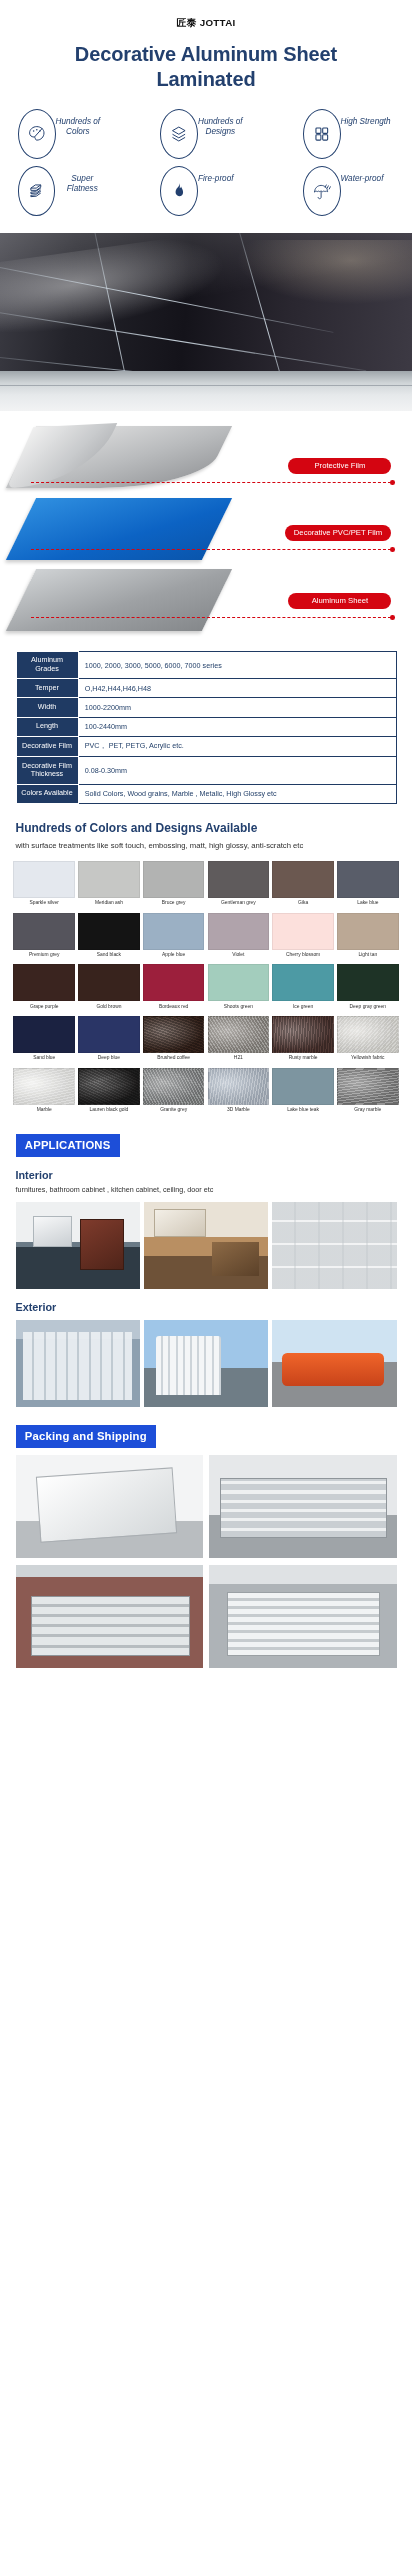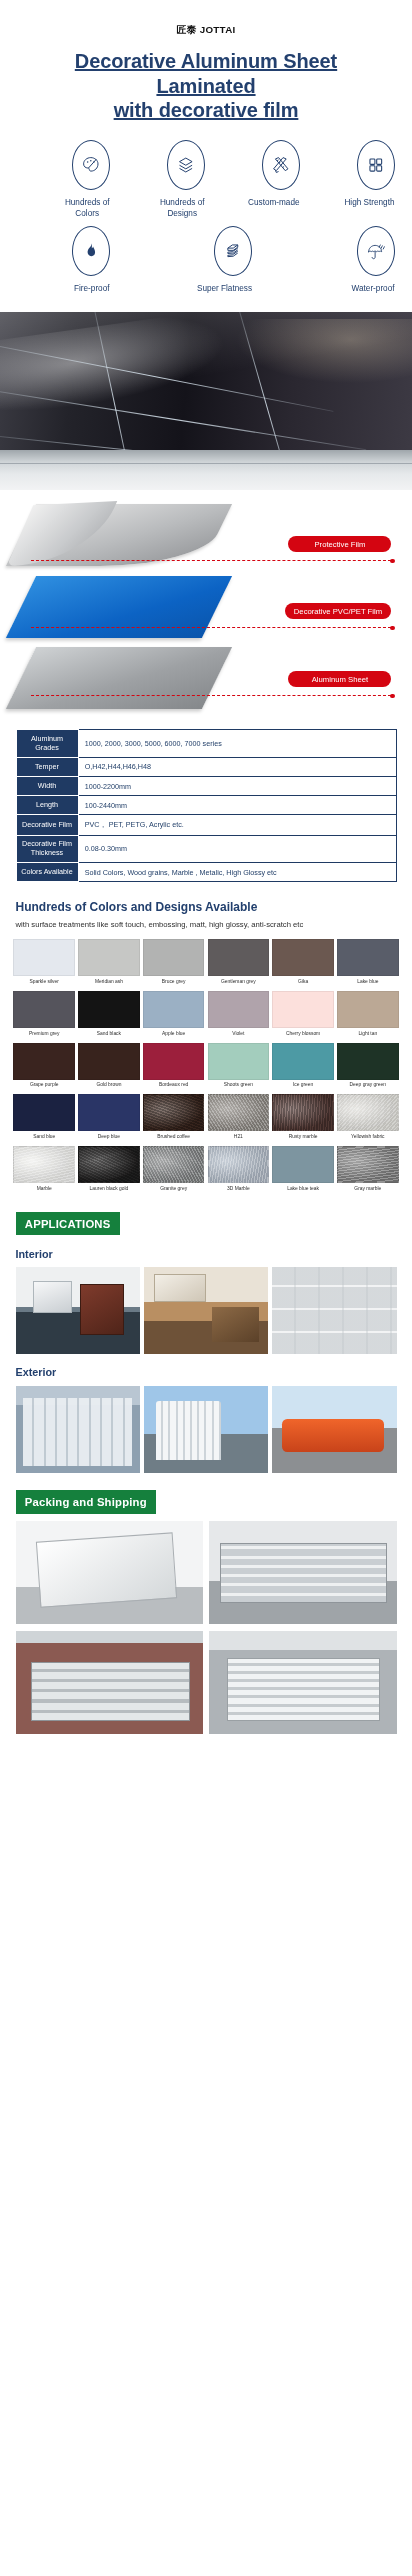--- a/index.html
+++ b/index.html
@@ -12,41 +12,41 @@
   }
   .page { width: 412px; position: relative; }
 
   
   .brand {
     text-align: center;
     font-size: 9.8px;
     font-weight: 700;
     color: #111111;
     letter-spacing: 0.3px;
-    padding-top: 24px;
+    padding-top: 17px;
   }
   .headline {
     text-align: center;
     font-size: 20px;
     line-height: 1.22;
     font-weight: 700;
     color: #23406e;
     padding: 12.4px 31px 0 31px;
     letter-spacing: -0.1px;
-    text-decoration: underline;
   }
 
   
   .features { padding: 17.5px 17.5px 3.1px 17.5px; }
   .feat-row { display: flex; justify-content: space-between; margin-bottom: 7.2px; }
   .feat {
     width: 92px;
     display: flex;
-    flex-direction: column;
-    align-items: flex-end;
+    flex-direction: row;
+    align-items: flex-start;
+    font-style: italic;
   }
   .feat-ring {
     width: 38px; height: 50px;
     border: 1px solid #23406e;
     border-radius: 50%;
     display: flex; align-items: center; justify-content: center;
   }
   .feat-ring svg { width: 21.6px; height: 21.6px; display: block; }
   .feat-label {
     margin-top: 8.2px;
@@ -204,21 +204,21 @@
     color: #2d2d2d;
     margin: 2.6px 0 3.6px 0;
     text-align: center;
     line-height: 1.1;
     white-space: nowrap;
   }
 
   
   .banner {
     margin: 17.5px 15.5px 0 15.5px;
-    background: #15803d;
+    background: #1d4ed8;
     color: #ffffff;
     font-size: 11.3px;
     font-weight: 700;
     padding: 5.7px 9.3px;
     display: inline-block;
     letter-spacing: 0.2px;
   }
   .banner-row { padding-left: 0; }
   .sec-title {
     padding: 12.4px 15.5px 0 15.5px;
@@ -347,21 +347,20 @@
   .bottom-pad { height: 20.6px; }
 </style>
 </head>
 <body>
 
 <div class="page">
 
   <div class="brand">匠泰 JOTTAI</div>
   <div class="headline">
     <div>Decorative Aluminum Sheet Laminated</div>
-    <div>with decorative film</div>
   </div>
 
   <div class="features">
     <div class="feat-row">
 
       <div class="feat">
         <div class="feat-ring">
           <svg viewBox="0 0 48 48" fill="none" stroke="#23406e" stroke-width="2.2">
             <path d="M24 8c-8.8 0-16 6.3-16 14 0 6 4.6 9 9 9 2.6 0 3.6 1.6 3.6 3.2 0 2 1.3 3.8 3.9 3.8 8.2 0 15.5-6.6 15.5-16C40 14.3 32.8 8 24 8z"></path>
             <circle cx="17" cy="18" r="1.7" fill="#23406e" stroke="none"></circle>
@@ -379,68 +378,57 @@
           <svg viewBox="0 0 48 48" fill="none" stroke="#23406e" stroke-width="2.2" stroke-linejoin="round">
             <path d="M24 9l14 8-14 8-14-8 14-8z"></path>
             <path d="M10 25l14 8 14-8"></path>
             <path d="M10 32l14 8 14-8"></path>
           </svg>
         </div>
         <div class="feat-label" style="white-space:pre-line">Hundreds of
 Designs</div>
       </div>
 
-      <div class="feat">
-        <div class="feat-ring">
-          <svg viewBox="0 0 48 48" fill="none" stroke="#23406e" stroke-width="2.2" stroke-linejoin="round">
-            <path d="M12 11l7-3 21 25-6 4L12 11z"></path>
-            <path d="M16 15l3-2M20 20l3-2M24 25l3-2M28 30l3-2"></path>
-            <path d="M36 11l-7-3-21 25 6 4L36 11z"></path>
-            <path d="M12 36l2 5 5-2"></path>
-          </svg>
-        </div>
-        <div class="feat-label">Custom-made</div>
-      </div>
 
       <div class="feat">
         <div class="feat-ring">
           <svg viewBox="0 0 48 48" fill="none" stroke="#23406e" stroke-width="2.4">
             <rect x="11" y="11" width="11" height="12" rx="2"></rect>
             <rect x="26" y="11" width="11" height="12" rx="2"></rect>
             <rect x="11" y="26" width="11" height="12" rx="2"></rect>
             <rect x="26" y="26" width="11" height="12" rx="2"></rect>
           </svg>
         </div>
         <div class="feat-label">High Strength</div>
       </div>
     </div>
 
     <div class="feat-row">
-
-      <div class="feat">
-        <div class="feat-ring">
-          <svg viewBox="0 0 48 48">
-            <path d="M25 7c1 7-4 9-6.5 13.5C16 25 16.5 30 19 33c1.6 1.9 3.8 3 6 3 5 0 8.5-3.6 8.5-9 0-5.5-3.2-8.5-4.5-12.5-.6 2.2-1.8 3.4-3 3.8 1-4.4.2-8.6-1-11.3z" fill="#23406e"></path>
-          </svg>
-        </div>
-        <div class="feat-label">Fire-proof</div>
-      </div>
 
       <div class="feat">
         <div class="feat-ring">
           <svg viewBox="0 0 48 48" fill="none" stroke="#23406e" stroke-width="2.2" stroke-linejoin="round">
             <path d="M13 18l10-7h12l-10 7H13z"></path>
             <path d="M13 18v5h12l10-7v-5"></path>
             <path d="M13 27l10-1 12-8"></path>
             <path d="M13 27v3l12-1 10-7"></path>
             <path d="M13 34l10-1 12-8"></path>
             <path d="M13 34v3l12-1 10-7"></path>
           </svg>
         </div>
         <div class="feat-label">Super Flatness</div>
+      </div>
+
+      <div class="feat">
+        <div class="feat-ring">
+          <svg viewBox="0 0 48 48">
+            <path d="M25 7c1 7-4 9-6.5 13.5C16 25 16.5 30 19 33c1.6 1.9 3.8 3 6 3 5 0 8.5-3.6 8.5-9 0-5.5-3.2-8.5-4.5-12.5-.6 2.2-1.8 3.4-3 3.8 1-4.4.2-8.6-1-11.3z" fill="#23406e"></path>
+          </svg>
+        </div>
+        <div class="feat-label">Fire-proof</div>
       </div>
 
       <div class="feat">
         <div class="feat-ring">
           <svg viewBox="0 0 48 48" fill="none" stroke="#23406e" stroke-width="2" stroke-linecap="round">
             <path d="M8 26c0-7.7 6.5-14 14.5-14S37 18.3 37 26c-2-1.7-3.8-1.7-5.8 0-2-1.7-3.9-1.7-5.8 0-2-1.7-3.9-1.7-5.8 0-2-1.7-3.9-1.7-5.8 0-2-1.7-3.8-1.7-5.8 0z"></path>
             <path d="M22.5 26v12c0 2.2-1.6 3.6-3.4 3.6-1.7 0-3.1-1.2-3.3-2.9"></path>
             <path d="M34 11l-2.4 5M38.5 13l-2.4 5M43 15l-2.4 5"></path>
           </svg>
         </div>
@@ -637,20 +625,21 @@
         <div class="sw-chip" style="background: repeating-linear-gradient(173deg, rgba(255, 255, 255, 0.22) 0px, rgba(255, 255, 255, 0.22) 1px, rgba(0, 0, 0, 0.13) 1px, rgba(0, 0, 0, 0.13) 2.6px), radial-gradient(at 30% 40%, rgba(255, 255, 255, 0.3), rgba(0, 0, 0, 0.12) 70%) rgb(139, 139, 139); background-blend-mode: overlay, normal;"></div>
         <div class="sw-label">Gray marble</div>
       </div>
     </div>
 
   <div class="banner-row">
     <div class="banner">APPLICATIONS</div>
   </div>
 
   <div class="sec-title">Interior</div>
+  <div class="sec-sub">furnitures,  bathroom cabinet , kitchen cabinet, ceiling, door etc</div>
   <div class="photo-row">
     <div class="ph ph-bath"></div>
     <div class="ph ph-kitchen"></div>
     <div class="ph ph-ceiling"></div>
   </div>
 
   <div class="sec-title">Exterior</div>
   <div class="photo-row">
     <div class="ph ph-facade"></div>
     <div class="ph ph-silo"></div>

